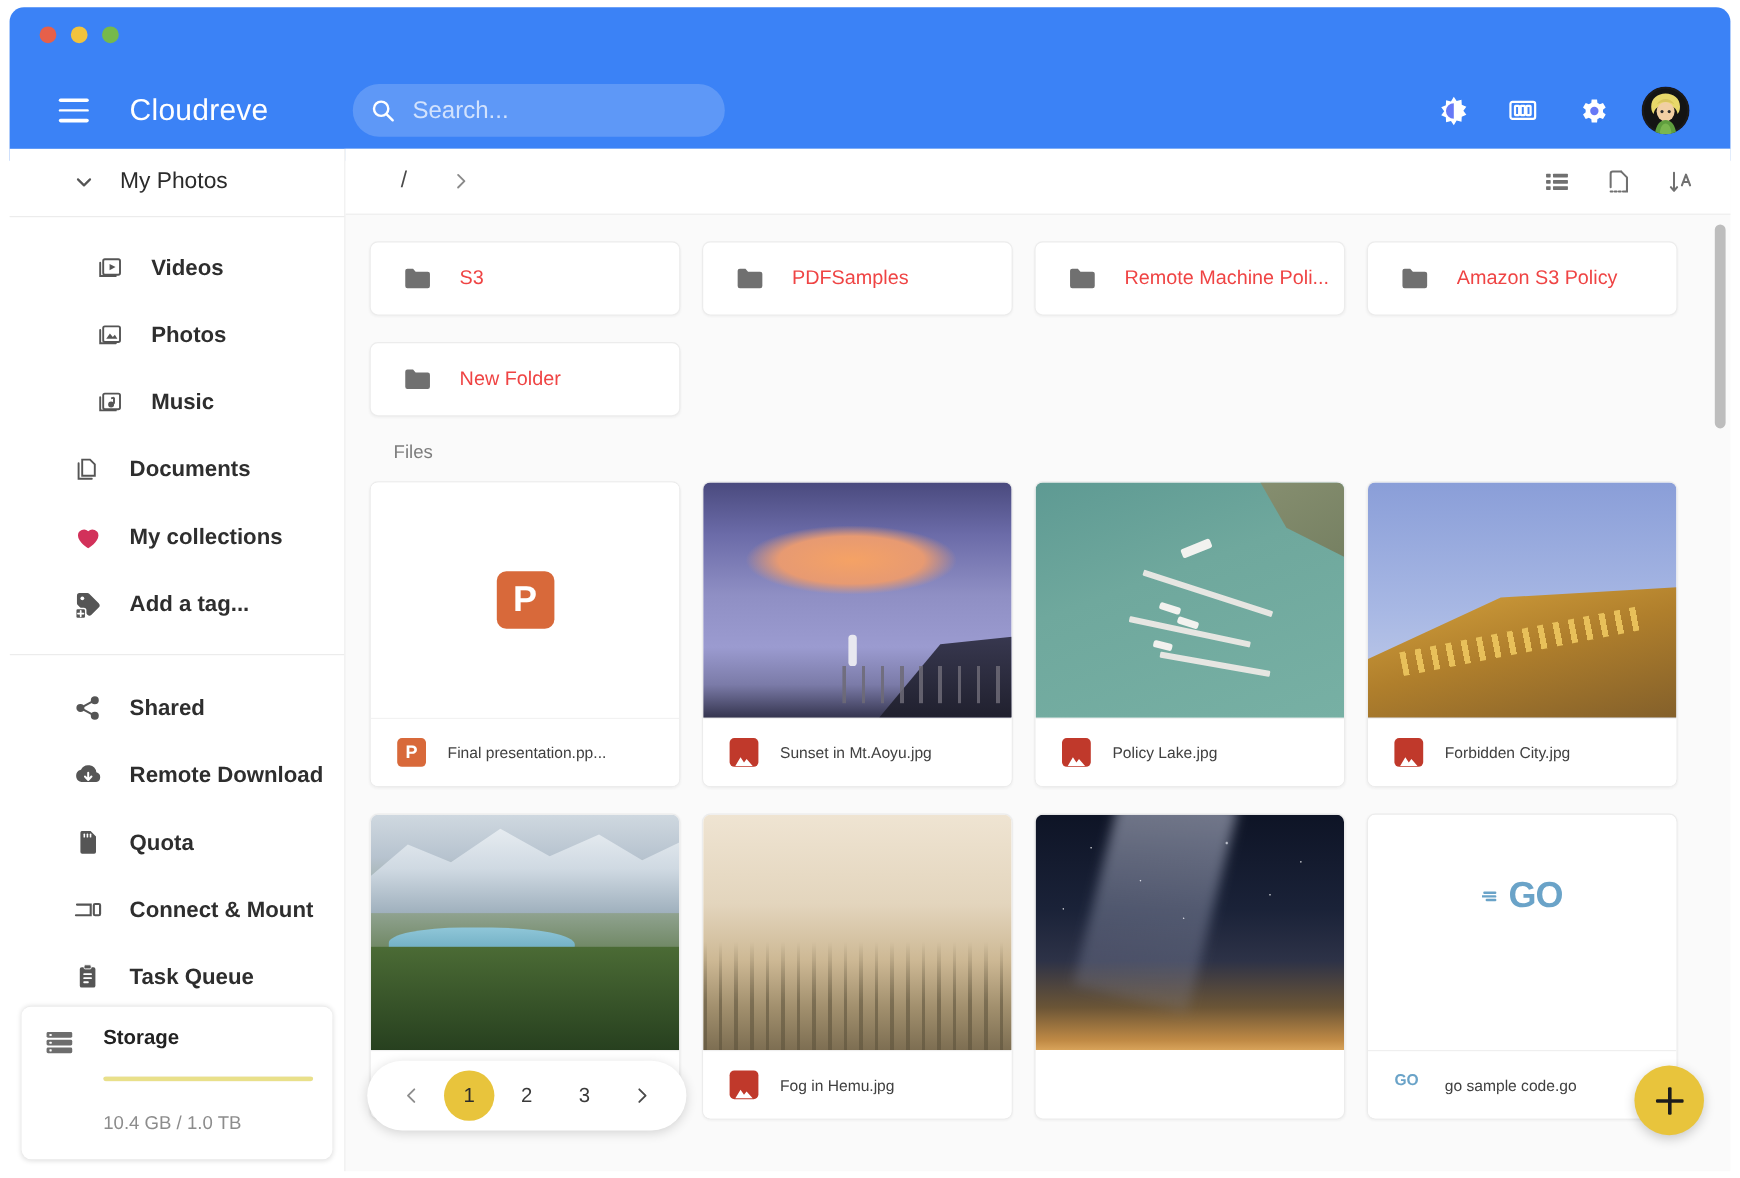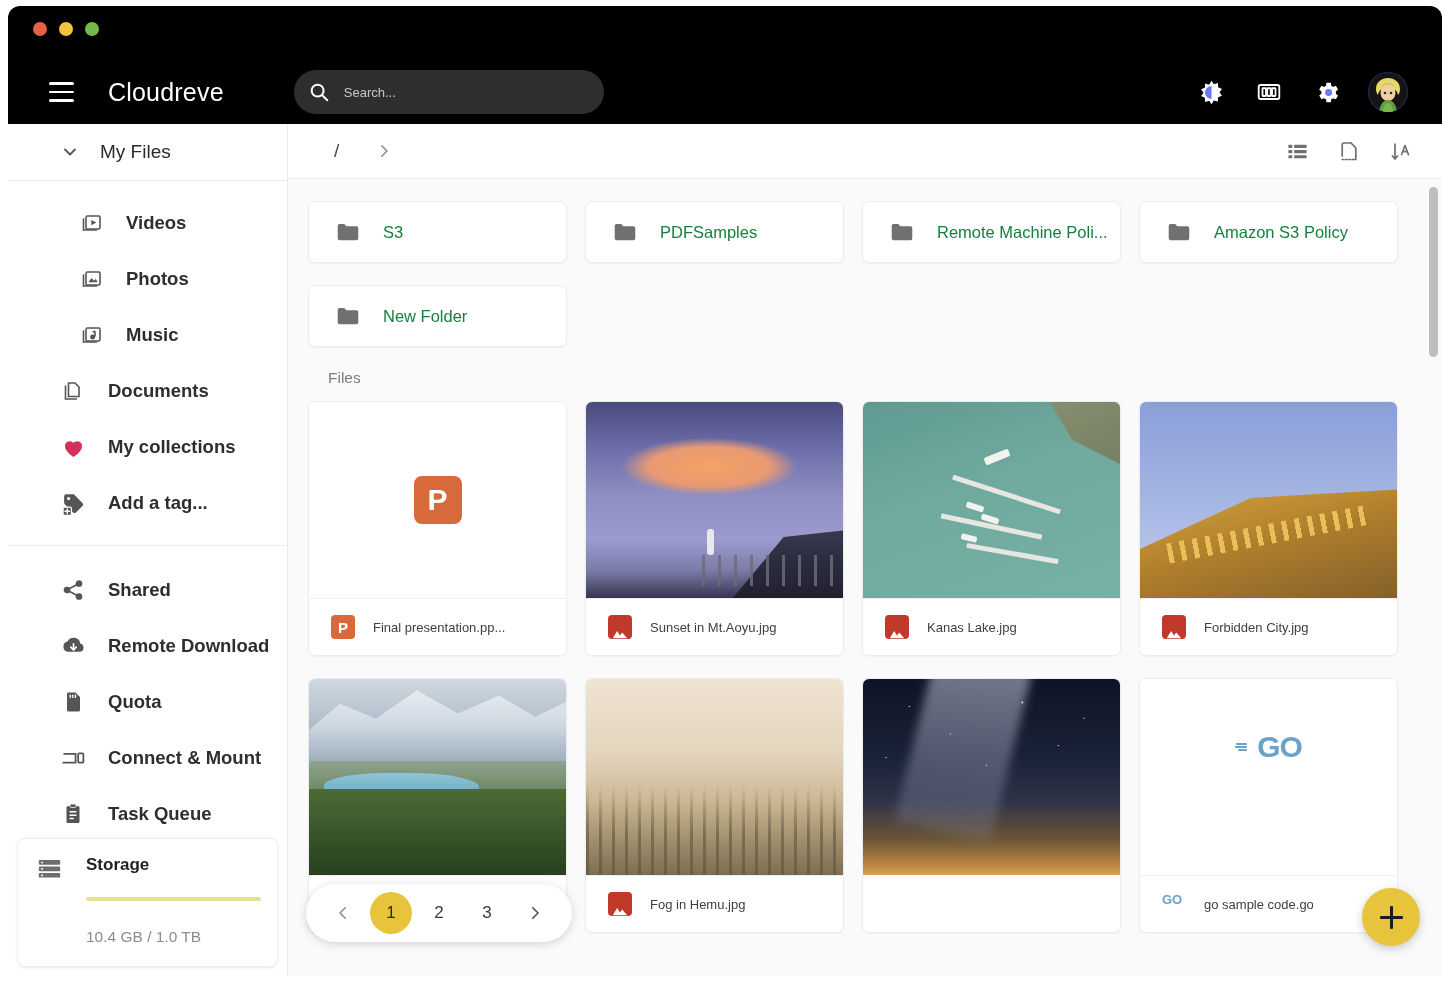--- a/index.html
+++ b/index.html
@@ -9,21 +9,21 @@
     background: #c9c9c9;
   }
   #app {
     position: relative; width: 1450px; height: 982px;
     background: #ffffff; overflow: hidden;
   }
 
   
   .titlebar {
     position: absolute; left: 8px; top: 6px; width: 1434px; height: 128px;
-    background: #000000;
+    background: #3b82f6;
     border-radius: 12px 12px 0 0;
   }
   .traffic { position: absolute; left: 25px; top: 16px; display: flex; gap: 12px; }
   .dot { width: 14px; height: 14px; border-radius: 50%; }
   .dot.red { background: #e6604a; }
   .dot.yellow { background: #f2c33c; }
   .dot.green { background: #76b94b; }
 
   .header-row {
     position: absolute; left: 0; top: 50px; width: 100%; height: 72px;
@@ -39,21 +39,21 @@
     color: #fff; font-size: 25px; font-weight: 500; margin-left: 24px;
     letter-spacing: .2px;
   }
   .searchbox {
     margin-left: 70px; width: 310px; height: 44px;
     background: rgba(255,255,255,0.18); border-radius: 22px;
     display: flex; align-items: center; padding: 0 14px; cursor: text;
   }
   .searchbox .s-ic { width: 22px; height: 22px; flex: none; }
   .searchbox .s-txt {
-    margin-left: 14px; color: rgba(255,255,255,0.72); font-size: 13px;
+    margin-left: 14px; color: rgba(255,255,255,0.72); font-size: 20px;
   }
   .hdr-actions {
     position: absolute; right: 34px; top: 50px; height: 72px;
     display: flex; align-items: center; gap: 24px;
   }
   .hdr-btn {
     width: 34px; height: 34px; display: flex; align-items: center;
     justify-content: center; cursor: pointer;
   }
   .avatar {
@@ -124,21 +124,21 @@
   .sec-title { font-size: 15.5px; color: #7d7d7d; margin: 8px 0 14px 20px; }
   .grid { display: grid; grid-template-columns: repeat(4, 1fr); gap: 22px 18px; }
 
   .folder-card {
     height: 62px; background: #fff; border: 1px solid #ececec;
     border-radius: 7px; display: flex; align-items: center;
     box-shadow: 0 1px 2px rgba(0,0,0,0.04); cursor: pointer; overflow:hidden;
   }
   .folder-card .fic { margin-left: 26px; margin-right: 22px; flex:none; width:26px; height:26px;}
   .folder-card .fname {
-    font-size: 16.5px; color: #15803d; white-space: nowrap;
+    font-size: 16.5px; color: #ef4444; white-space: nowrap;
     overflow: hidden; text-overflow: ellipsis; padding-right: 12px;
   }
 
   .file-card {
     background: #fff; border: 1px solid #ececec; border-radius: 7px;
     box-shadow: 0 1px 2px rgba(0,0,0,0.04); overflow: hidden; cursor: pointer;
     display: flex; flex-direction: column;
   }
   .thumb { height: 196px; position: relative; overflow: hidden; background:#fff;
            display:flex; align-items:center; justify-content:center; }
@@ -318,21 +318,21 @@
       </div>
     </div>
   </div>
 
   <div class="sidebar">
 
     <div class="myfiles-row">
       <svg class="chev" viewBox="0 0 24 24" fill="none" stroke="#555" stroke-width="2.2">
         <polyline points="6 9 12 15 18 9" stroke-linecap="round" stroke-linejoin="round"></polyline>
       </svg>
-      <span class="lbl">My Files</span>
+      <span class="lbl">My Photos</span>
     </div>
 
     <div class="nav-scroll">
 
       <div class="nav-item">
         <span class="ic">
           <svg viewBox="0 0 24 24" width="24" height="24" fill="none" stroke="#555" stroke-width="1.6">
             <rect x="7" y="5" width="14" height="13" rx="1.4"></rect>
               <path d="M4.5 8v11h13" stroke-linecap="round"></path>
             <polygon points="12.3,9 17.3,11.6 12.3,14.2" fill="#555" stroke="none"></polygon>
@@ -603,21 +603,21 @@
               <div class="boat" style="left:40%;top:52%;width:18px;height:6px;transform:rotate(18deg)"></div>
               <div class="boat" style="left:46%;top:58%;width:18px;height:6px;transform:rotate(18deg)"></div>
               <div class="boat" style="left:38%;top:68%;width:16px;height:6px;transform:rotate(14deg)"></div>
             </div>
             <div class="file-foot">
               <span class="tic img-mini">
                 <svg viewBox="0 0 24 18" width="18" height="13">
                     <polygon points="2,17 8,7 12,13 15,9 22,17" fill="#fff"></polygon>
                   </svg>
               </span>
-              <span class="fname">Kanas Lake.jpg</span>
+              <span class="fname">Policy Lake.jpg</span>
             </div>
           </div>
 
           <div class="file-card">
             <div class="thumb t-forbid">
               <div class="roof"></div>
                 <div class="ornaments"></div>
             </div>
             <div class="file-foot">
               <span class="tic img-mini">

